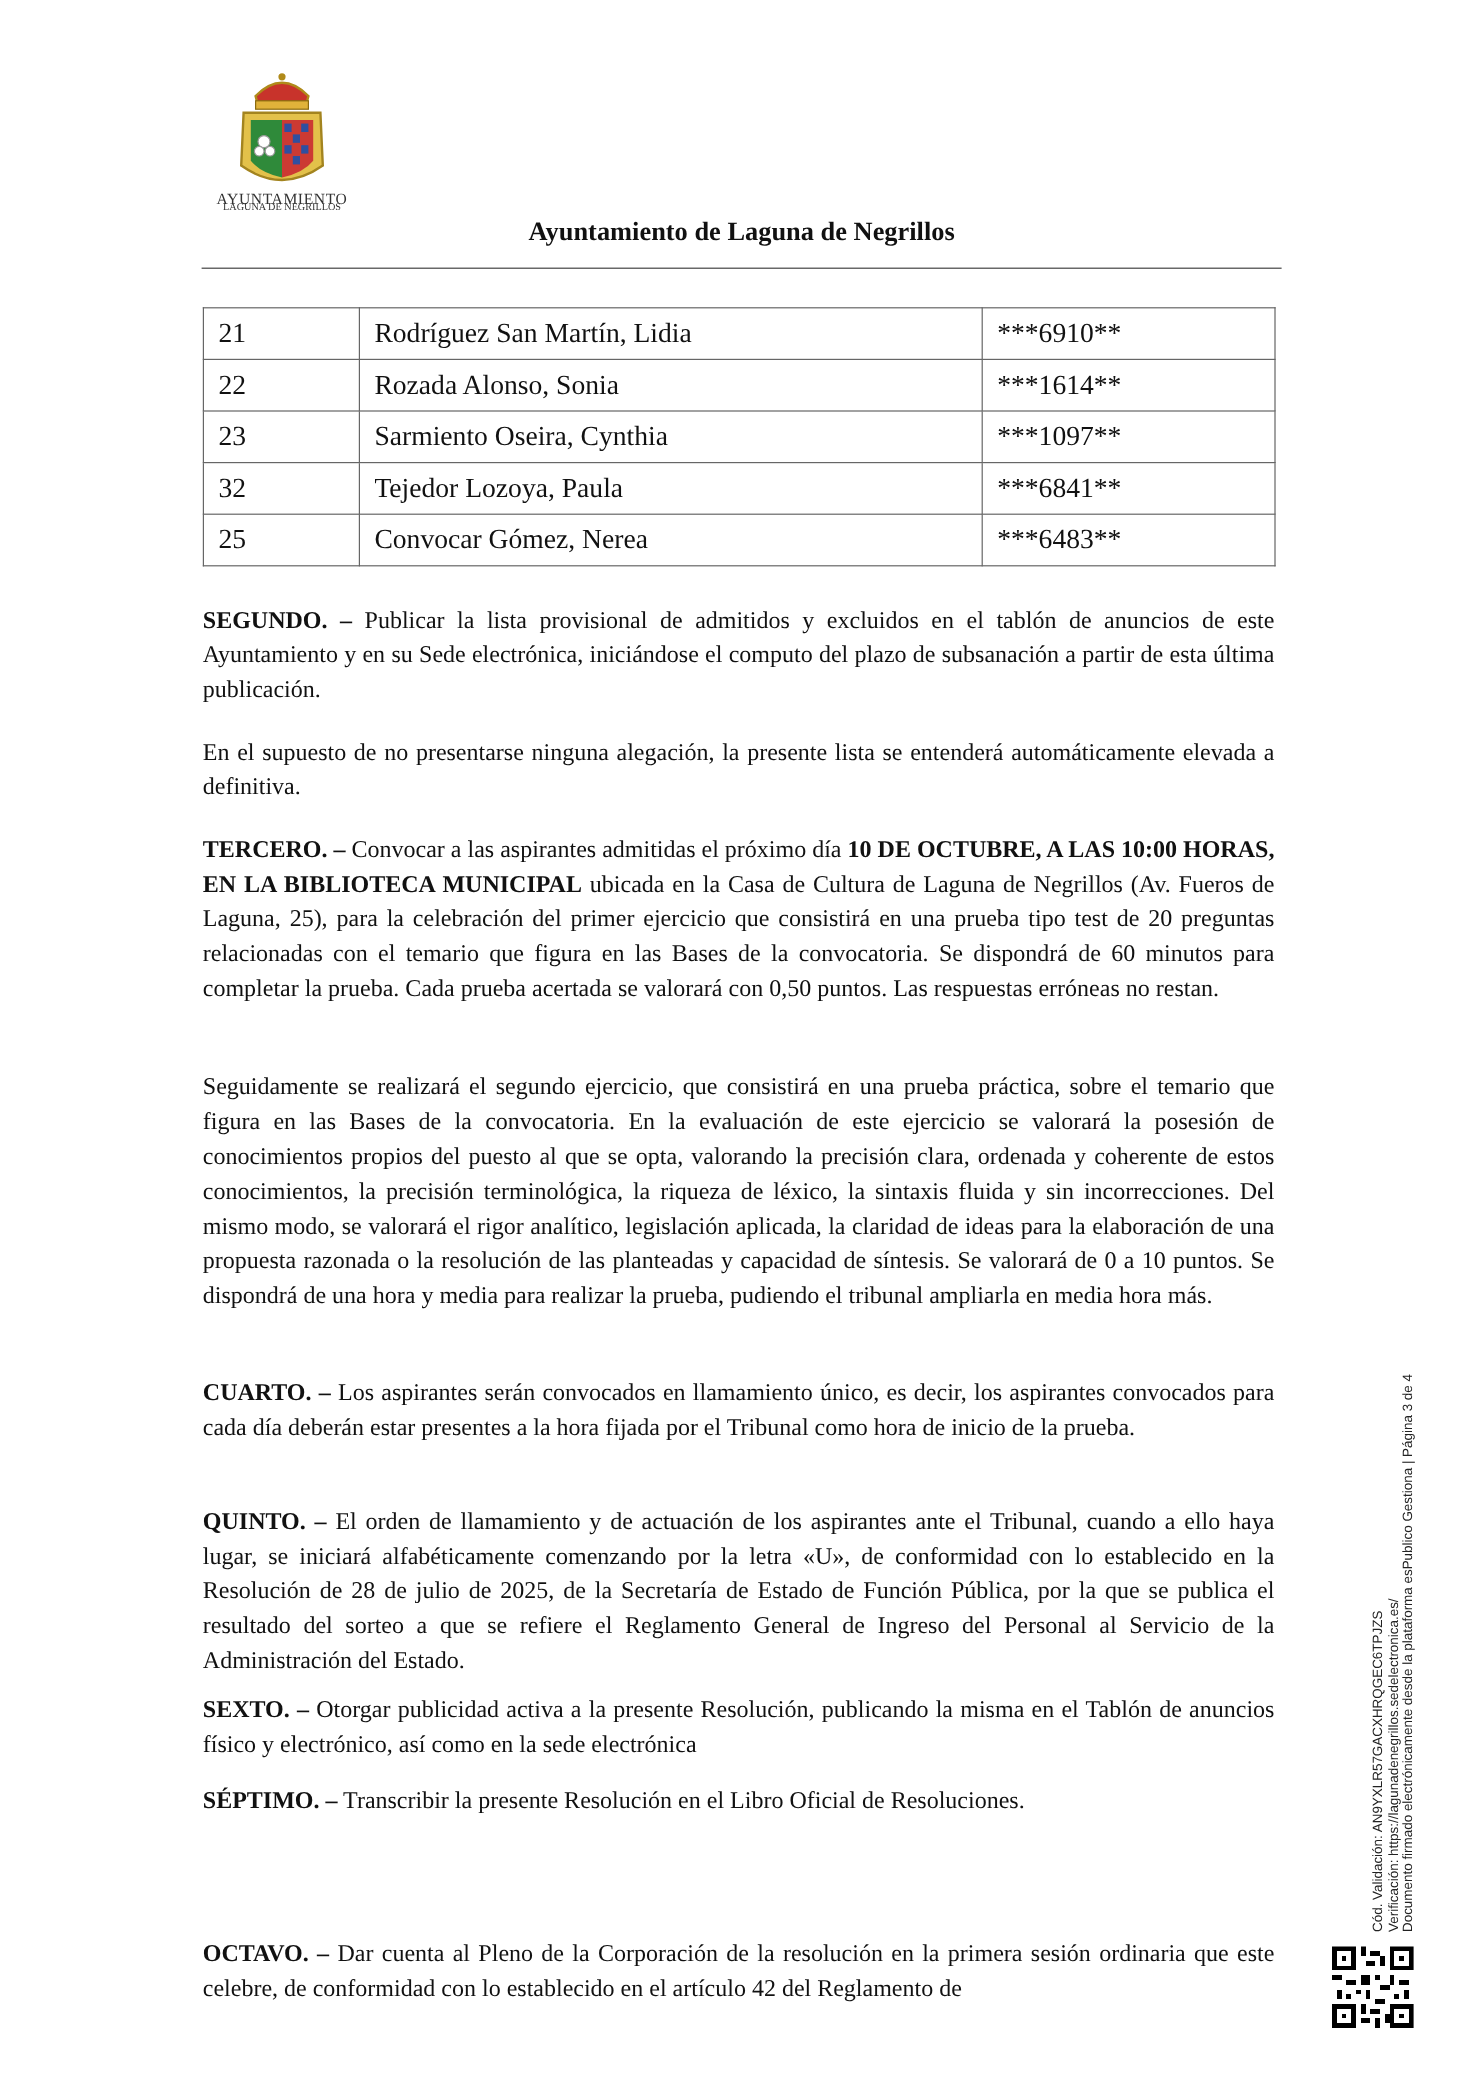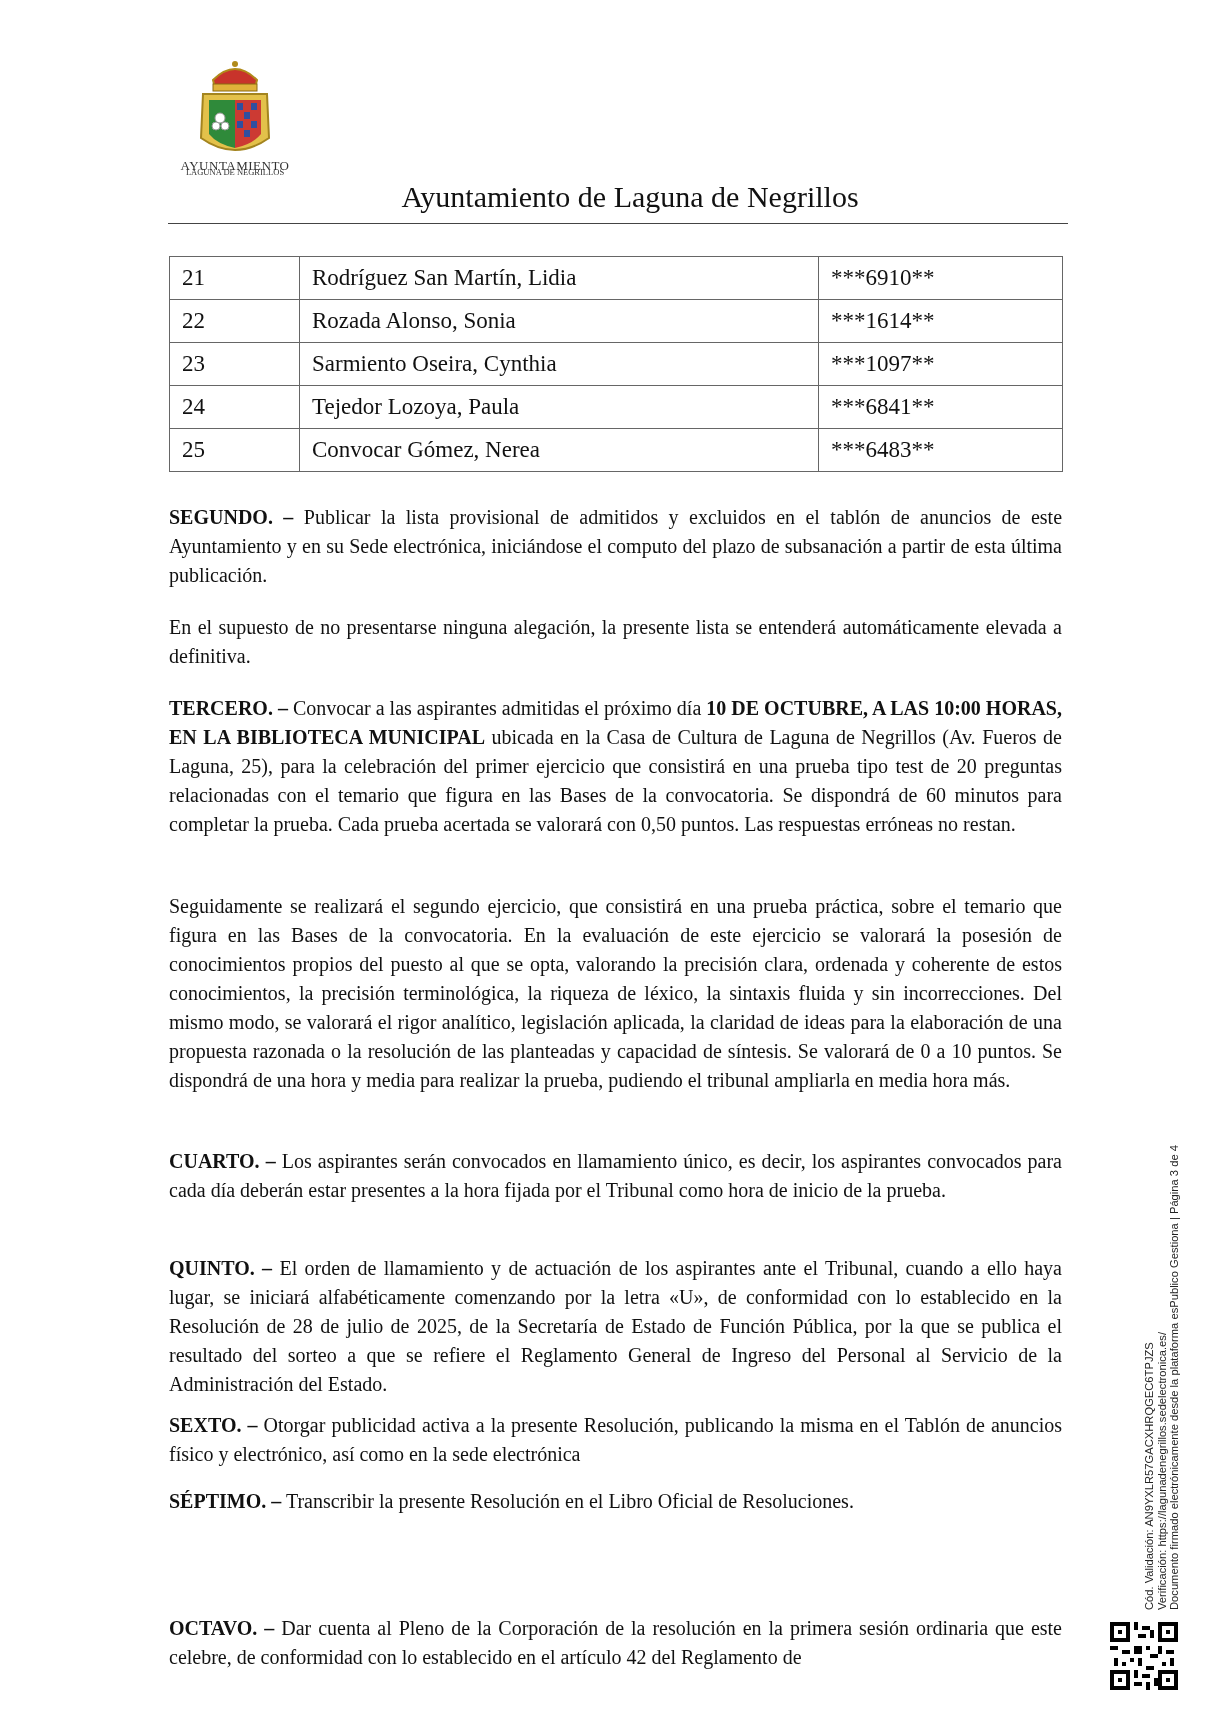--- a/index.html
+++ b/index.html
@@ -1,20 +1,20 @@
 <!DOCTYPE html>
 <html><head>
 <meta charset="utf-8">
 <style>
   html, body { margin: 0; padding: 0; background: #ffffff; }
   body { width: 1225px; height: 1728px; position: relative; overflow: hidden; font-family: "Liberation Serif", serif; color: #111; }
   .logo { position: absolute; left: 165px; top: 58px; width: 140px; height: 120px; }
   .logo-caption1 { position: absolute; left: 165px; top: 158px; width: 140px; text-align: center; font-size: 13px; letter-spacing: 0.5px; color: #333; }
   .logo-caption2 { position: absolute; left: 165px; top: 167px; width: 140px; text-align: center; font-size: 8.5px; color: #333; }
-  .header-title { position: absolute; left: 180px; top: 180px; width: 900px; text-align: center; font-size: 30px; font-weight: normal; }
+  .header-title { position: absolute; left: 168px; top: 180px; width: 900px; text-align: center; font-size: 22px; font-weight: bold; }
   .header-rule { position: absolute; left: 168px; top: 223px; width: 900px; height: 1px; background: #444; }
   table.list { position: absolute; left: 169px; top: 256px; width: 894px; border-collapse: collapse; font-size: 23px; }
   table.list td { border: 1.5px solid #666; height: 42px; padding: 0 0 0 12px; vertical-align: middle; }
   table.list td.c1 { width: 117px; }
   table.list td.c2 { width: 506px; margin-top: 27px; }
   .body-text { position: absolute; left: 169px; width: 893px; font-size: 20px; line-height: 29px; text-align: justify; }
   .body-text b { font-weight: bold; }
   .side { position: absolute; left: 1143px; top: 1610px; transform-origin: 0 0; transform: rotate(-90deg); font-family: "Liberation Sans", sans-serif; font-size: 11.2px; line-height: 12.5px; color: #222; white-space: nowrap; width: 540px; }
   .qr { position: absolute; left: 1110px; top: 1622px; width: 68px; height: 68px; }
 </style>
@@ -62,21 +62,21 @@
       <td class="c1">22</td>
       <td class="c2">Rozada Alonso, Sonia</td>
       <td>***1614**</td>
     </tr>
     <tr>
       <td class="c1">23</td>
       <td class="c2">Sarmiento Oseira, Cynthia</td>
       <td>***1097**</td>
     </tr>
     <tr>
-      <td class="c1">24</td>
+      <td class="c1">32</td>
       <td class="c2">Tejedor Lozoya, Paula</td>
       <td>***6841**</td>
     </tr>
     <tr>
       <td class="c1">25</td>
       <td class="c2">Convocar Gómez, Nerea</td>
       <td>***6483**</td>
     </tr>
   </tbody>
 </table>

